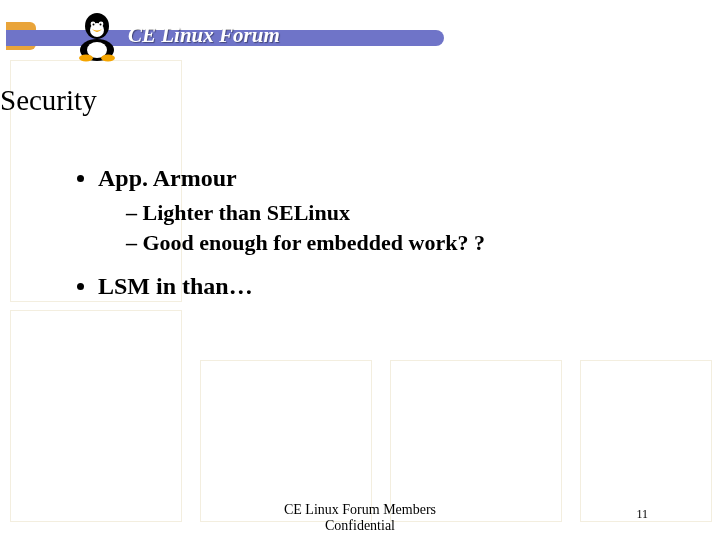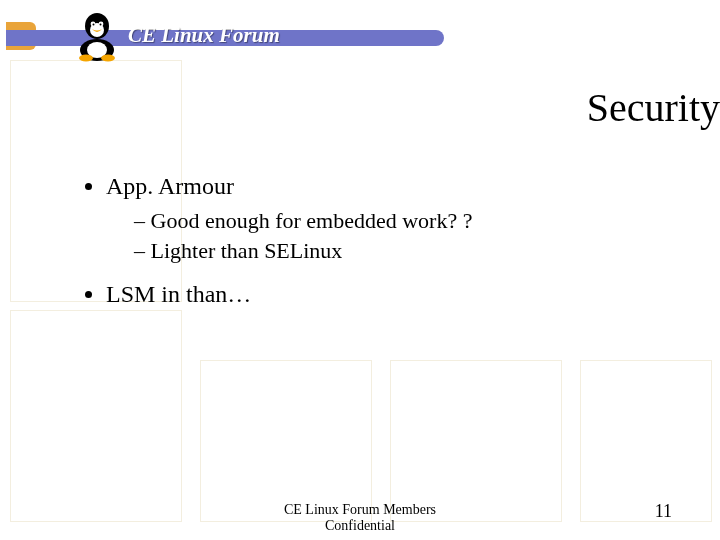--- a/index.html
+++ b/index.html
@@ -33,38 +33,38 @@
     font-size:21px;color:#fff;
     text-shadow:1px 1px 1px rgba(0,0,0,.4);
     white-space:nowrap;
     margin-left:8px;
   }
   
   .tux{position:absolute;left:66px;top:0;width:50px;height:52px;}
   
   .slide-title{
     position:absolute;left:0;top:84px;width:720px;
-    text-align:right;
-    font-size:40px;
+    text-align:left;
+    font-size:29px;
   }
   .content{
     position:absolute;left:70px;top:162px;width:600px;
     font-size:24px;line-height:1.35;
   }
-  ul.top{list-style:disc;margin:8px;padding-left:28px;}
+  ul.top{list-style:disc;margin:0;padding-left:28px;font-weight:bold;}
   ul.top>li{margin-bottom:6px;}
   ul.sub{list-style:none;margin:4px 0 12px 0;padding-left:28px;font-size:22px;}
   ul.sub>li::before{content:"– ";}
   
   .footer-center{
     position:absolute;left:0;bottom:6px;width:720px;
     text-align:center;font-size:14px;line-height:1.15;margin-top:32px;
   }
   .page-num{
-    position:absolute;right:48px;bottom:18px;font-size:18px;
+    position:absolute;right:72px;bottom:18px;font-size:12px;
   }
 </style>
 </head>
 <body>
 
 <div class="wm" style="left:10px;top:60px;width:170px;height:240px;"></div>
 <div class="wm" style="left:10px;top:310px;width:170px;height:210px;"></div>
 <div class="wm" style="left:200px;top:360px;width:170px;height:160px;"></div>
 <div class="wm" style="left:390px;top:360px;width:170px;height:160px;"></div>
 <div class="wm" style="left:580px;top:360px;width:130px;height:160px;"></div>
@@ -88,22 +88,22 @@
   <div class="banner-title">CE Linux Forum</div>
 </div>
 
 <div class="slide-title">Security</div>
 
 <div class="content">
   <ul class="top">
     <li>
       <span>App. Armour</span>
       <ul class="sub">
+        <li>Lighter than SELinux</li>
         <li>Good enough for embedded work? ?</li>
-        <li>Lighter than SELinux</li>
       </ul>
     </li>
     <li>
       <span>LSM in than…</span>
     </li>
   </ul>
 </div>
 
 <div class="footer-center">
   <span>CE Linux Forum Members</span><br>

